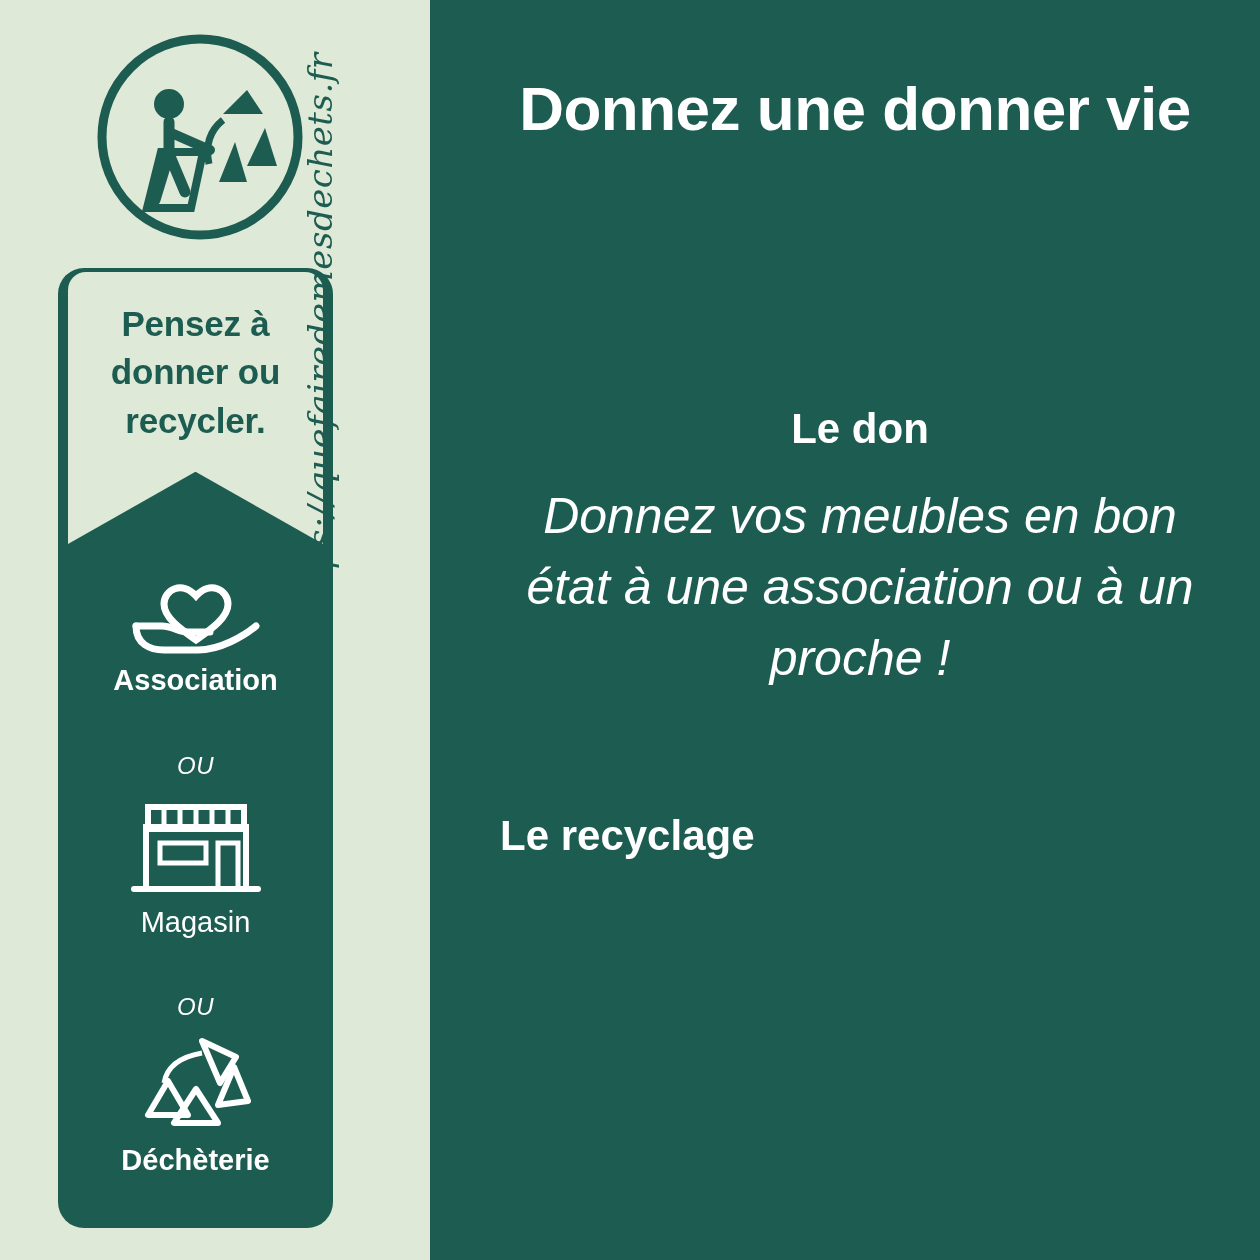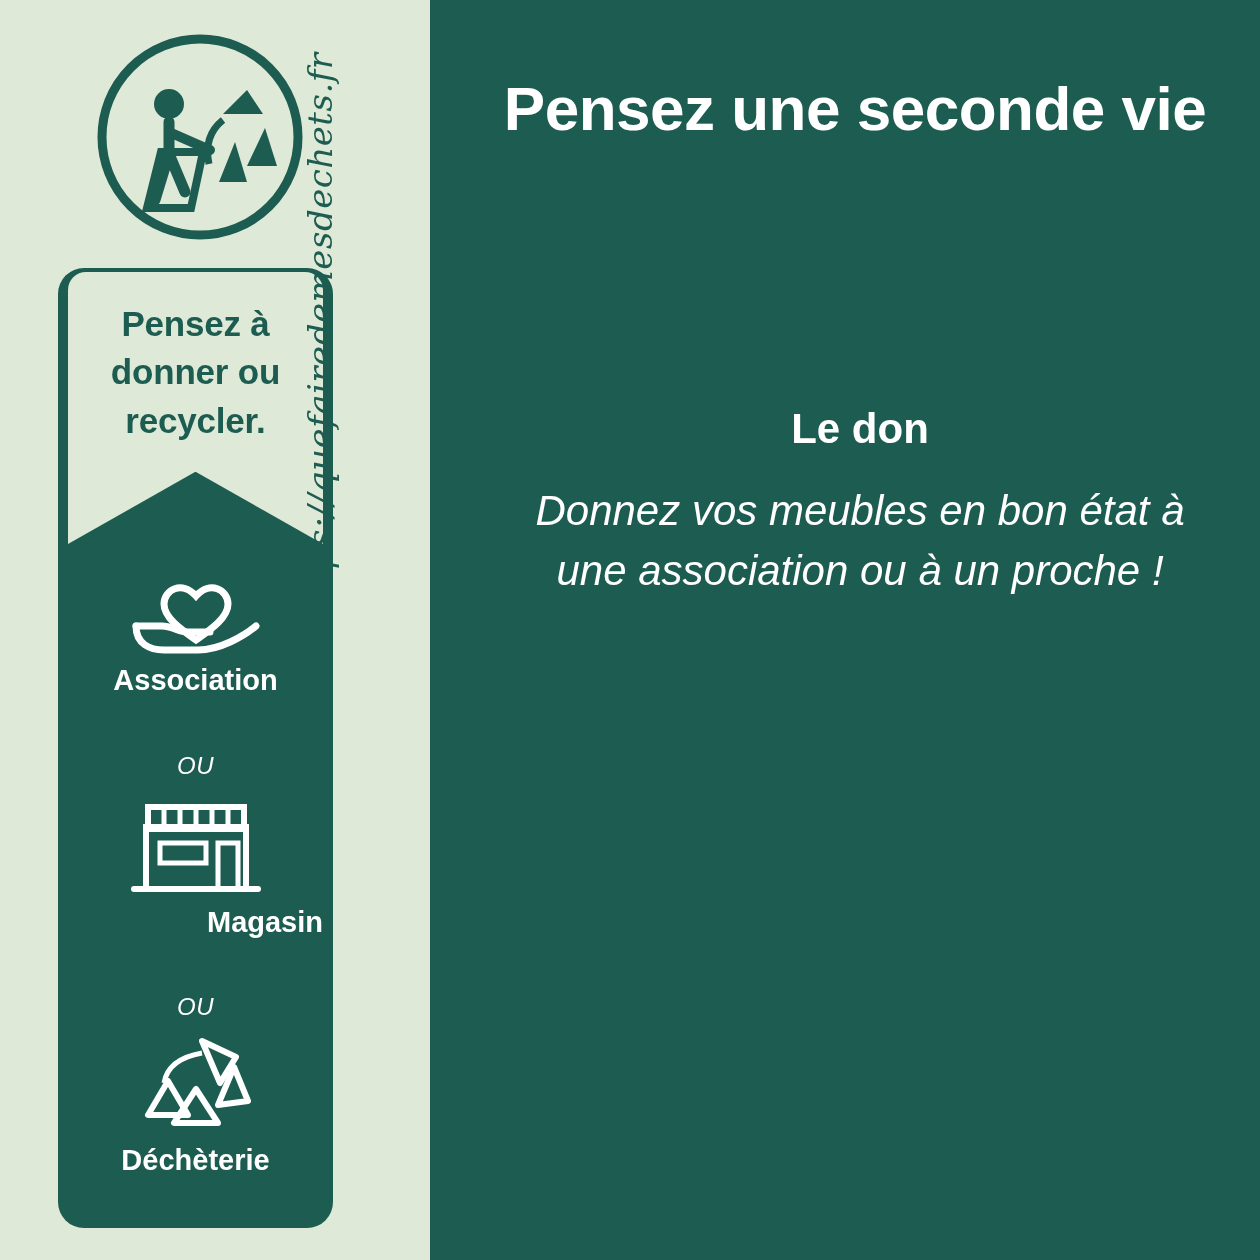--- a/index.html
+++ b/index.html
@@ -89,21 +89,21 @@
     display: flex;
     align-items: center;
     justify-content: center;
     height: 110px;
   }
   .step-label {
     font-weight: bold;
     font-size: 29px;
     margin-top: 6px;
   }
-  .step-label.light { font-weight: 700; text-align: right; }
+  .step-label.light { font-weight: 400; }
   .ou {
     position: absolute;
     left: 68px;
     width: 255px;
     text-align: center;
     color: #ffffff;
     font-size: 24px;
     font-style: italic;
     letter-spacing: 0.5px;
   }
@@ -145,21 +145,21 @@
     width: 720px;
     color: #ffffff;
   }
   .section-title {
     font-weight: bold;
     font-size: 42px;
     margin-bottom: 28px;
   }
   .section-body {
     font-style: italic;
-    font-size: 42px;
+    font-size: 50px;
     line-height: 1.42;
     font-weight: 400;
   }
   #section-don { top: 405px; text-align: center; }
   #section-recyclage { top: 812px; }
 </style>
 </head>
 <body>
 
 <div class="poster">
@@ -231,24 +231,25 @@
         <path d="M90 66 l-22 34 h44 z" fill="none" stroke="#ffffff" stroke-width="6" stroke-linejoin="round"></path>
         <path d="M96 30 q -34 6 -38 30" fill="none" stroke="#ffffff" stroke-width="5"></path>
       </svg>
     </div>
     <div class="step-label">Déchèterie</div>
   </div>
 
   <div class="url">https://quefairedemesdechets.fr</div>
 
   <div class="headline">
-    <span>Pensez une seconde vie</span><br>
+    <span>Donnez une donner vie</span><br>
   </div>
 
   <div class="section" id="section-don">
     <div class="section-title">Le don</div>
     <div class="section-body">Donnez vos meubles en bon état à une association ou à un proche !</div>
   </div>
 
   <div class="section" id="section-recyclage">
+    <div class="section-title">Le recyclage</div>
   </div>
 
 </div>
 
 </body></html>

